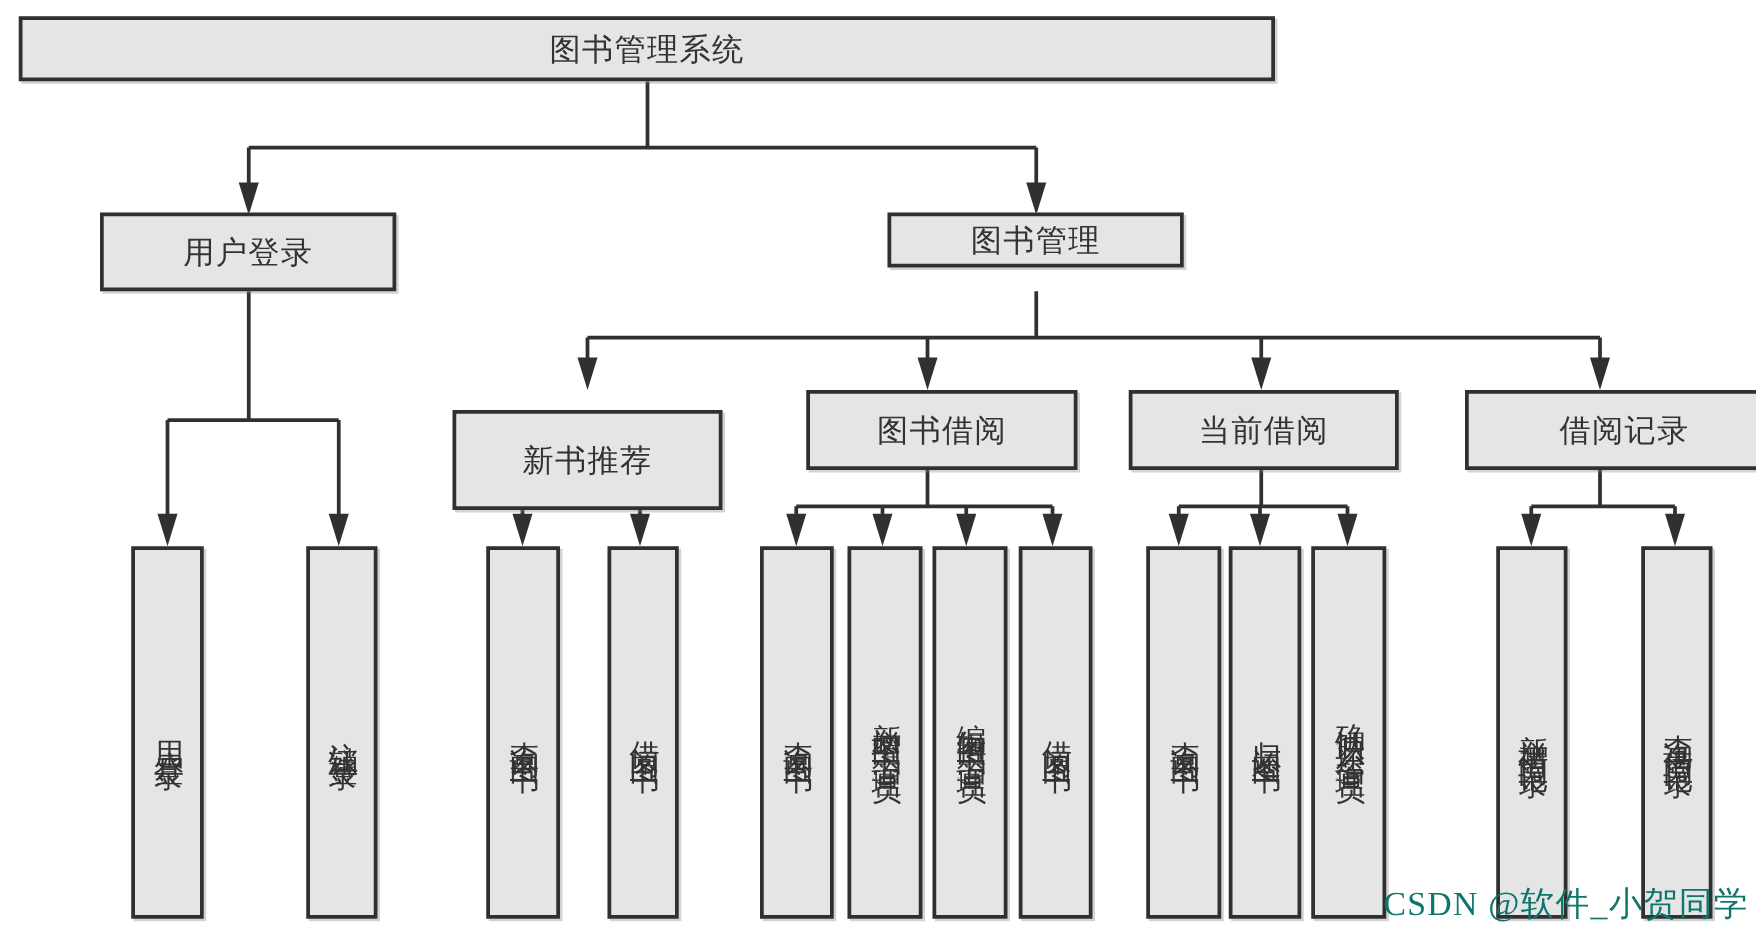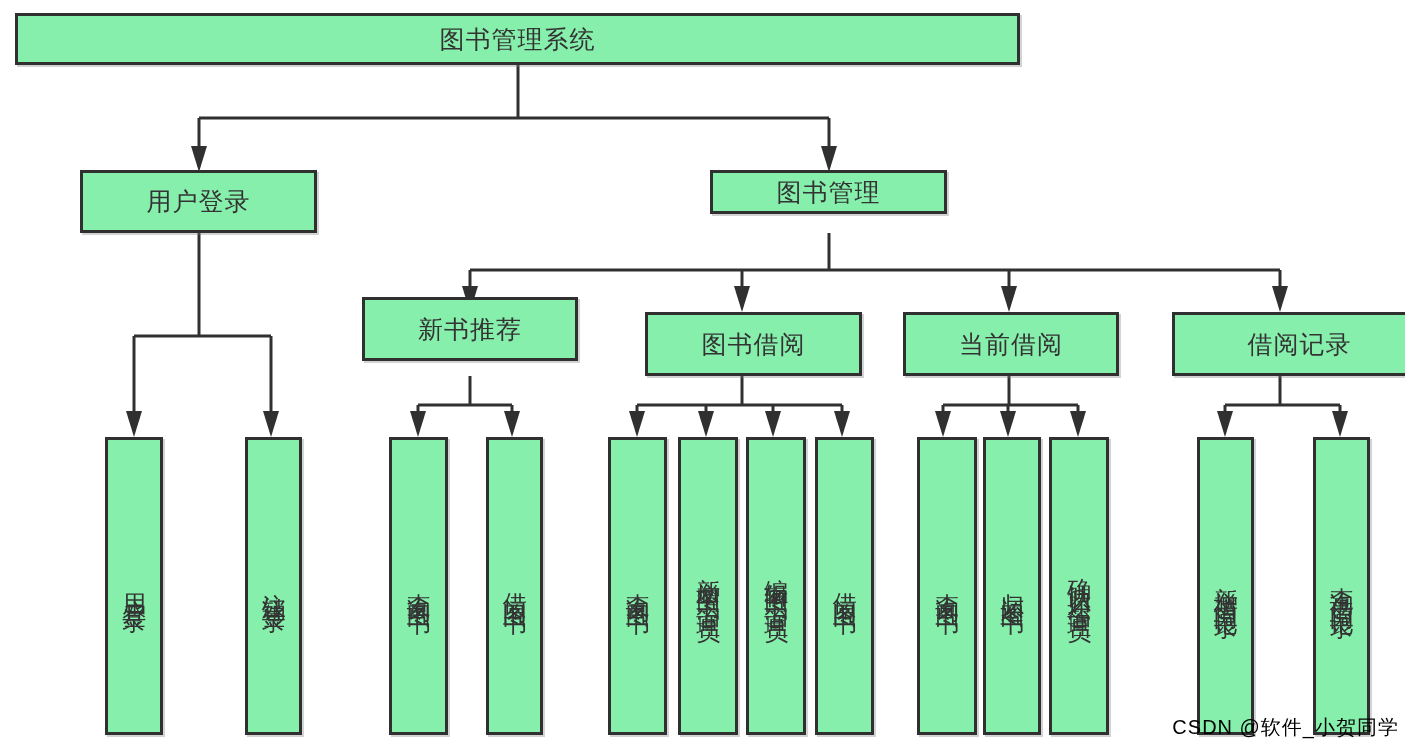--- a/index.html
+++ b/index.html
@@ -9,42 +9,43 @@
     background:#ffffff;
     font-family:"Liberation Sans","DejaVu Sans",sans-serif;
     color:#333333;
     overflow:hidden;
   }
   .wires{position:absolute;left:0;top:0;width:1405px;height:747px;}
   .node{
     position:absolute;
     box-sizing:border-box;
     border:3px solid #303030;
-    background:#86efac;
+    background:#e5e5e5;
     display:flex;align-items:center;justify-content:center;
     box-shadow:2px 2px 0 rgba(130,130,130,0.35);
   }
   .node.h{font-size:25px;letter-spacing:1px;}
   .node.v{top:437px;height:298px;}
   .vt{
     writing-mode:vertical-rl;
     text-orientation:mixed;
     font-size:24px;
     letter-spacing:6px;
     line-height:1.1;
     white-space:nowrap;
   }
   .watermark{
     position:absolute;
     right:6px;bottom:6px;
-    font-size:20px;
-    color:#000000;
+    font-size:27px;
+    color:#0f766e;
     letter-spacing:1px;
     z-index:5;
     pointer-events:none;
+    font-family:Liberation Serif, serif;
   }
 </style>
 </head>
 <body>
 
 <div class="canvas">
 
   <svg class="wires" viewBox="0 0 1405 747" xmlns="http://www.w3.org/2000/svg" aria-hidden="true">
     <g stroke="#303030" stroke-width="3" fill="none">
 
@@ -115,21 +116,21 @@
     <span>图书管理系统</span>
   </div>
 
   <div class="node h" style="left:80px;top:170px;width:237px;height:63px">
     <span>用户登录</span>
   </div>
   <div class="node h" style="left:710px;top:170px;width:237px;height:44px">
     <span>图书管理</span>
   </div>
 
-  <div class="node h" style="left:362px;top:297px;width:216px;height:64px">
+  <div class="node h" style="left:362px;top:328px;width:216px;height:80px">
     <span>新书推荐</span>
   </div>
   <div class="node h" style="left:645px;top:312px;width:217px;height:64px">
     <span>图书借阅</span>
   </div>
   <div class="node h" style="left:903px;top:312px;width:216px;height:64px">
     <span>当前借阅</span>
   </div>
   <div class="node h" style="left:1172px;top:312px;width:255px;height:64px">
     <span>借阅记录</span>

